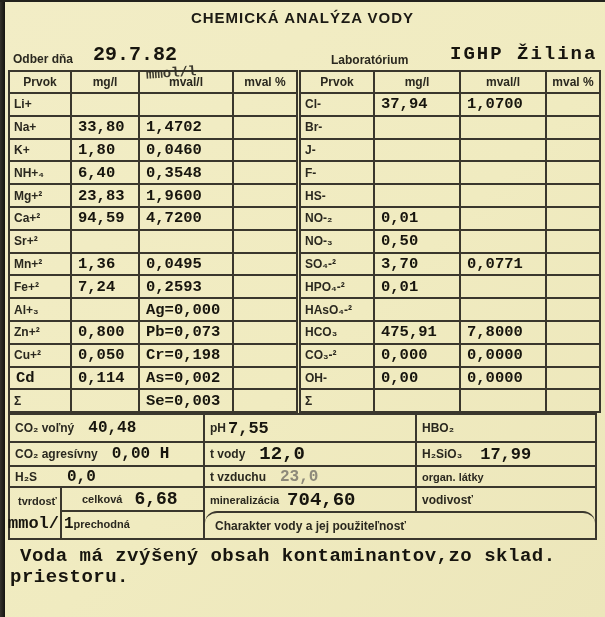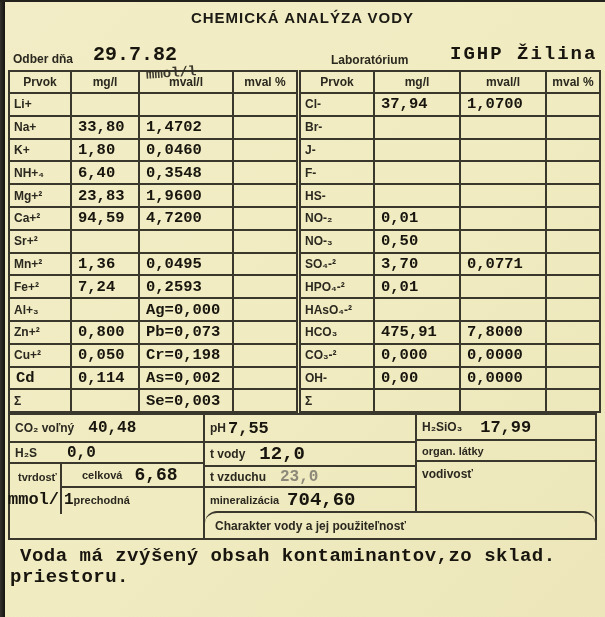--- a/index.html
+++ b/index.html
@@ -269,20 +269,24 @@
         <div class="td c4 valcell"></div>
       </div>
   </div>
 
   <div class="bottom-box">
     <div class="bp-left">
       <div class="brow h26">
         <span class="printed">CO₂ voľný</span>
         <span class="typed bval">40,48</span>
       </div>
+      <div class="brow h24">
+        <span class="printed">CO₂ agresívny</span>
+        <span class="typed bval">0,00 H</span>
+      </div>
       <div class="brow h21">
         <span class="printed">H₂S</span>
         <span class="typed bval" style="margin-left:30px">0,0</span>
       </div>
       <div class="tvr">
         <div class="tvr-label">
           <span class="printed" style="font-size:11px">tvrdosť</span>
           <span class="typed tvr-unit">mmol/</span>
         </div>
         <div class="tvr-right">
@@ -311,20 +315,24 @@
         <div class="brow h21">
           <span class="printed">t vzduchu</span>
           <span class="typed bval faint">23,0</span>
         </div>
         <div class="brow h25">
           <span class="printed" style="font-size:11px">mineralizácia</span>
           <span class="typed" style="font-size:19px;margin-left:8px">704,60</span>
         </div>
       </div>
       <div class="bp-right">
+        <div class="brow h26">
+          <span class="printed">HBO₂</span>
+          <span class="typed bval"></span>
+        </div>
         <div class="brow h24">
           <span class="printed">H₂SiO₃</span>
           <span class="typed" style="font-size:17px;margin-left:18px">17,99</span>
         </div>
         <div class="brow h21">
           <span class="printed" style="font-size:11px">organ. látky</span>
           <span class="typed bval"></span>
         </div>
         <div class="brow h25">
           <span class="printed">vodivosť</span>

